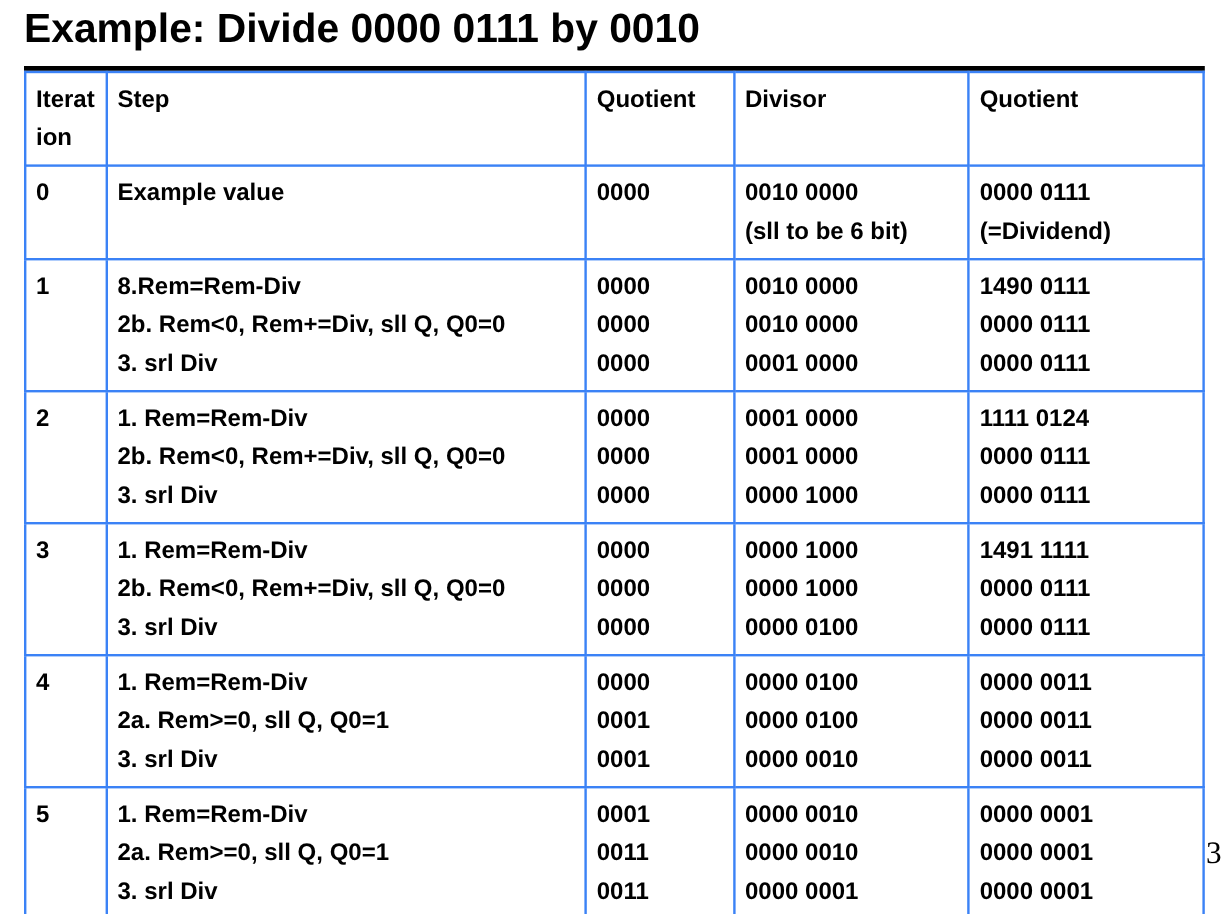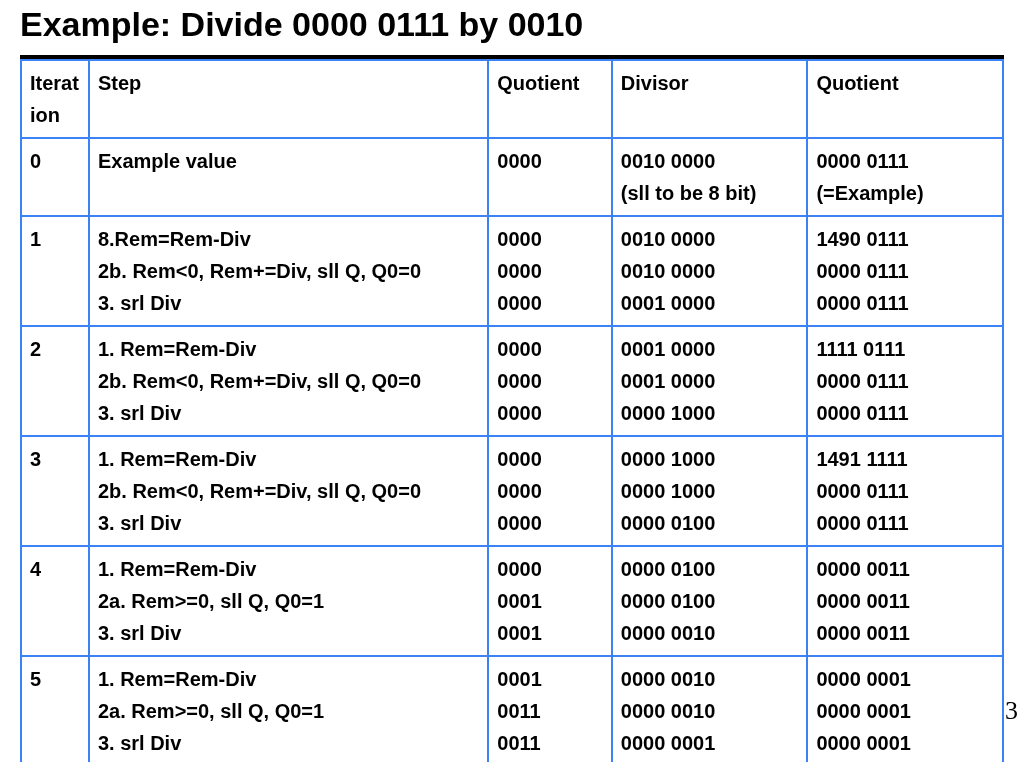--- a/index.html
+++ b/index.html
@@ -92,25 +92,25 @@
     <tr>
           <td><span>0</span></td>
           <td class="multi">
             <span>Example value</span>
           </td>
           <td class="multi">
             <span>0000</span>
           </td>
           <td class="multi">
             <span>0010 0000</span>
-            <span>(sll to be 8 bit)</span>
-          </td>
-          <td class="multi">
-            <span>0000 0111</span>
-            <span>(=Example)</span>
+            <span>(sll to be 6 bit)</span>
+          </td>
+          <td class="multi">
+            <span>0000 0111</span>
+            <span>(=Dividend)</span>
           </td>
         </tr>
         <tr>
           <td><span>1</span></td>
           <td class="multi">
             <span>8.Rem=Rem-Div</span>
             <span>2b. Rem&lt;0, Rem+=Div, sll Q, Q0=0</span>
             <span>3. srl Div</span>
           </td>
           <td class="multi">
@@ -140,21 +140,21 @@
             <span>0000</span>
             <span>0000</span>
             <span>0000</span>
           </td>
           <td class="multi">
             <span>0001 0000</span>
             <span>0001 0000</span>
             <span>0000 1000</span>
           </td>
           <td class="multi">
-            <span>1111 0111</span>
+            <span>1111 0124</span>
             <span>0000 0111</span>
             <span>0000 0111</span>
           </td>
         </tr>
         <tr>
           <td><span>3</span></td>
           <td class="multi">
             <span>1. Rem=Rem-Div</span>
             <span>2b. Rem&lt;0, Rem+=Div, sll Q, Q0=0</span>
             <span>3. srl Div</span>

